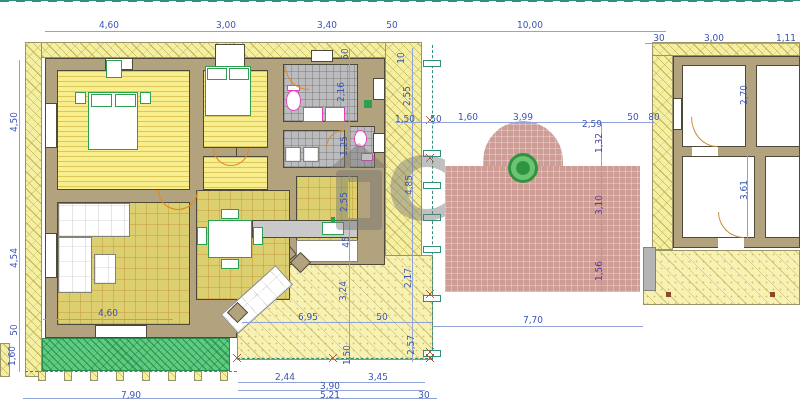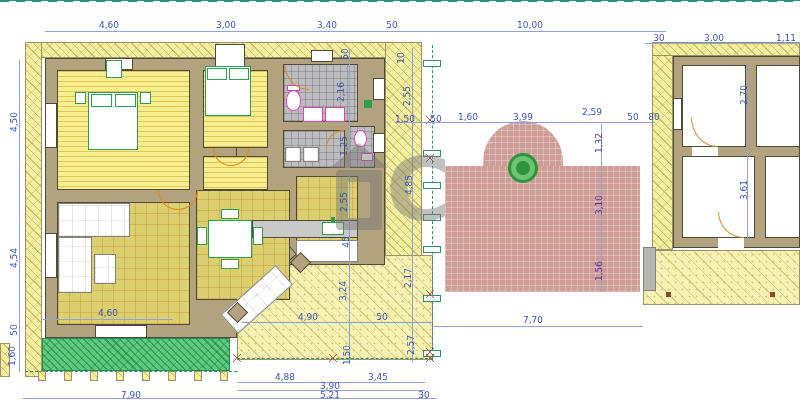--- a/index.html
+++ b/index.html
@@ -221,35 +221,35 @@
       <span class="dim v" style="left: 409px; top: 185px;">4,85</span>
       <span class="dim v" style="left: 408px; top: 278px;">2,17</span>
       <span class="dim v" style="left: 411px; top: 345px;">2,57</span>
       <span class="dim v" style="left: 345px; top: 54px;">50</span>
       <span class="dim v" style="left: 341px; top: 92px;">2,16</span>
       <span class="dim v" style="left: 344px; top: 146px;">1,25</span>
       <span class="dim v" style="left: 344px; top: 202px;">2,55</span>
       <span class="dim v" style="left: 346px; top: 242px;">45</span>
       <span class="dim" style="left: 468px; top: 117px;">1,60</span>
       <span class="dim" style="left: 523px; top: 117px;">3,99</span>
-      <span class="dim" style="left: 592px; top: 112px;">2,59</span>
+      <span class="dim" style="left: 592px; top: 124px;">2,59</span>
       <span class="dim" style="left: 633px; top: 117px;">50</span>
       <span class="dim" style="left: 654px; top: 117px;">80</span>
       <span class="dim v p" style="left: 599px; top: 143px;">1,32</span>
       <span class="dim v p" style="left: 599px; top: 205px;">3,10</span>
       <span class="dim v p" style="left: 599px; top: 271px;">1,56</span>
       <span class="dim v" style="left: 744px; top: 95px;">2,70</span>
       <span class="dim v" style="left: 744px; top: 190px;">3,61</span>
       <span class="dim" style="left: 108px; top: 313px;">4,60</span>
       <span class="dim v" style="left: 343px; top: 291px;">3,24</span>
-      <span class="dim" style="left: 308px; top: 317px;">4,90</span>
+      <span class="dim" style="left: 308px; top: 317px;">6,95</span>
       <span class="dim" style="left: 382px; top: 317px;">50</span>
       <span class="dim v" style="left: 347px; top: 355px;">1,50</span>
       <span class="dim" style="left: 533px; top: 320px;">7,70</span>
-      <span class="dim" style="left: 285px; top: 377px;">4,88</span>
+      <span class="dim" style="left: 285px; top: 377px;">2,44</span>
       <span class="dim" style="left: 378px; top: 377px;">3,45</span>
       <span class="dim" style="left: 330px; top: 386px;">3,90</span>
       <span class="dim" style="left: 330px; top: 395px;">5,21</span>
       <span class="dim" style="left: 424px; top: 395px;">30</span>
       <span class="dim" style="left: 131px; top: 395px;">7,90</span>
     </div>
 
   <div class="wm" style="left:336px;top:170px;width:46px;height:60px;border:12px solid rgba(115,115,115,.45);border-radius:4px;"></div>
   <div style="left:330px;top:143px;width:0;height:0;border-left:29px solid transparent;border-right:29px solid transparent;border-bottom:25px solid rgba(115,115,115,.45);"></div>
   <span class="wm" style="left:386px;top:146px;font-size:88px;line-height:88px;">C</span>

